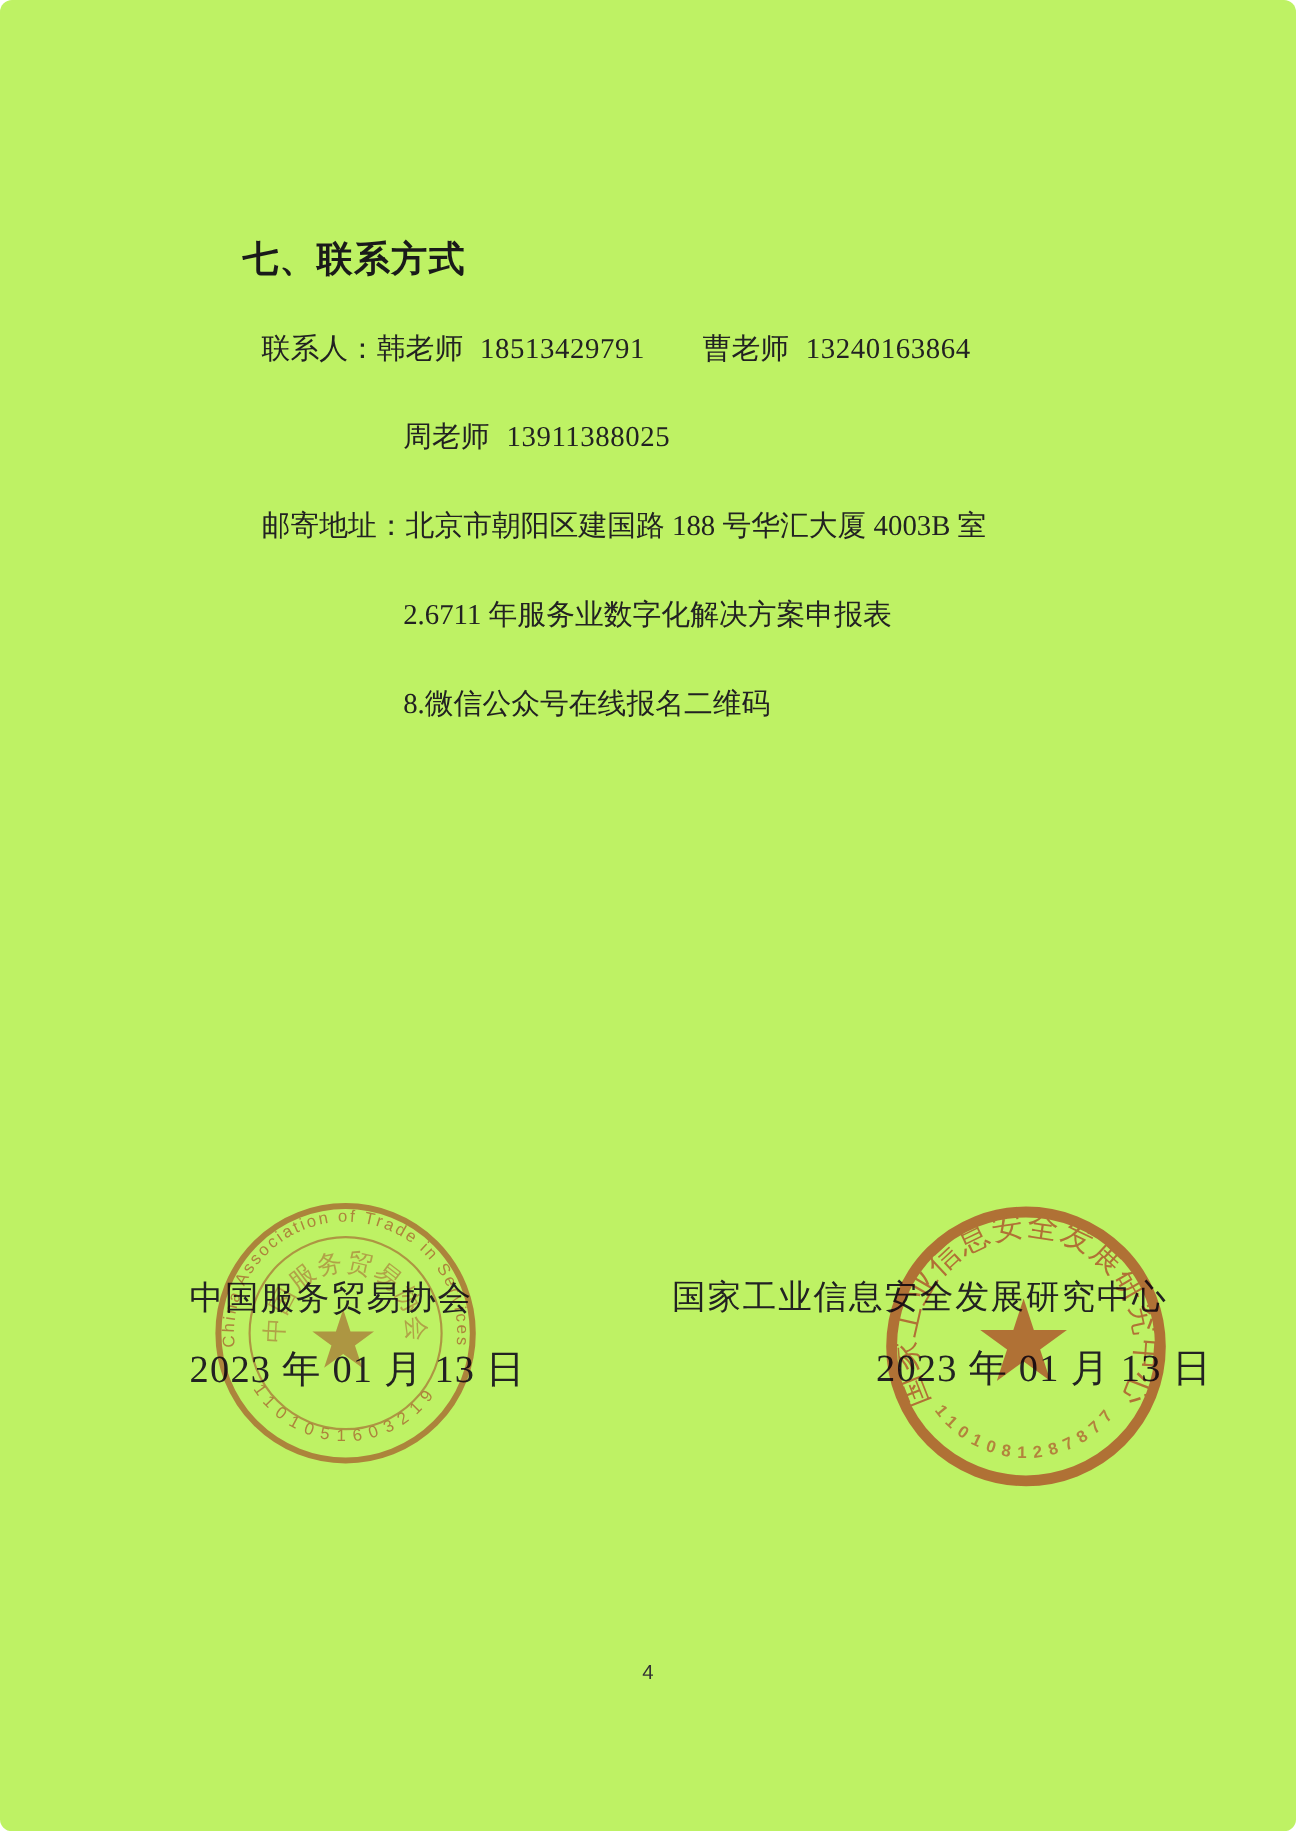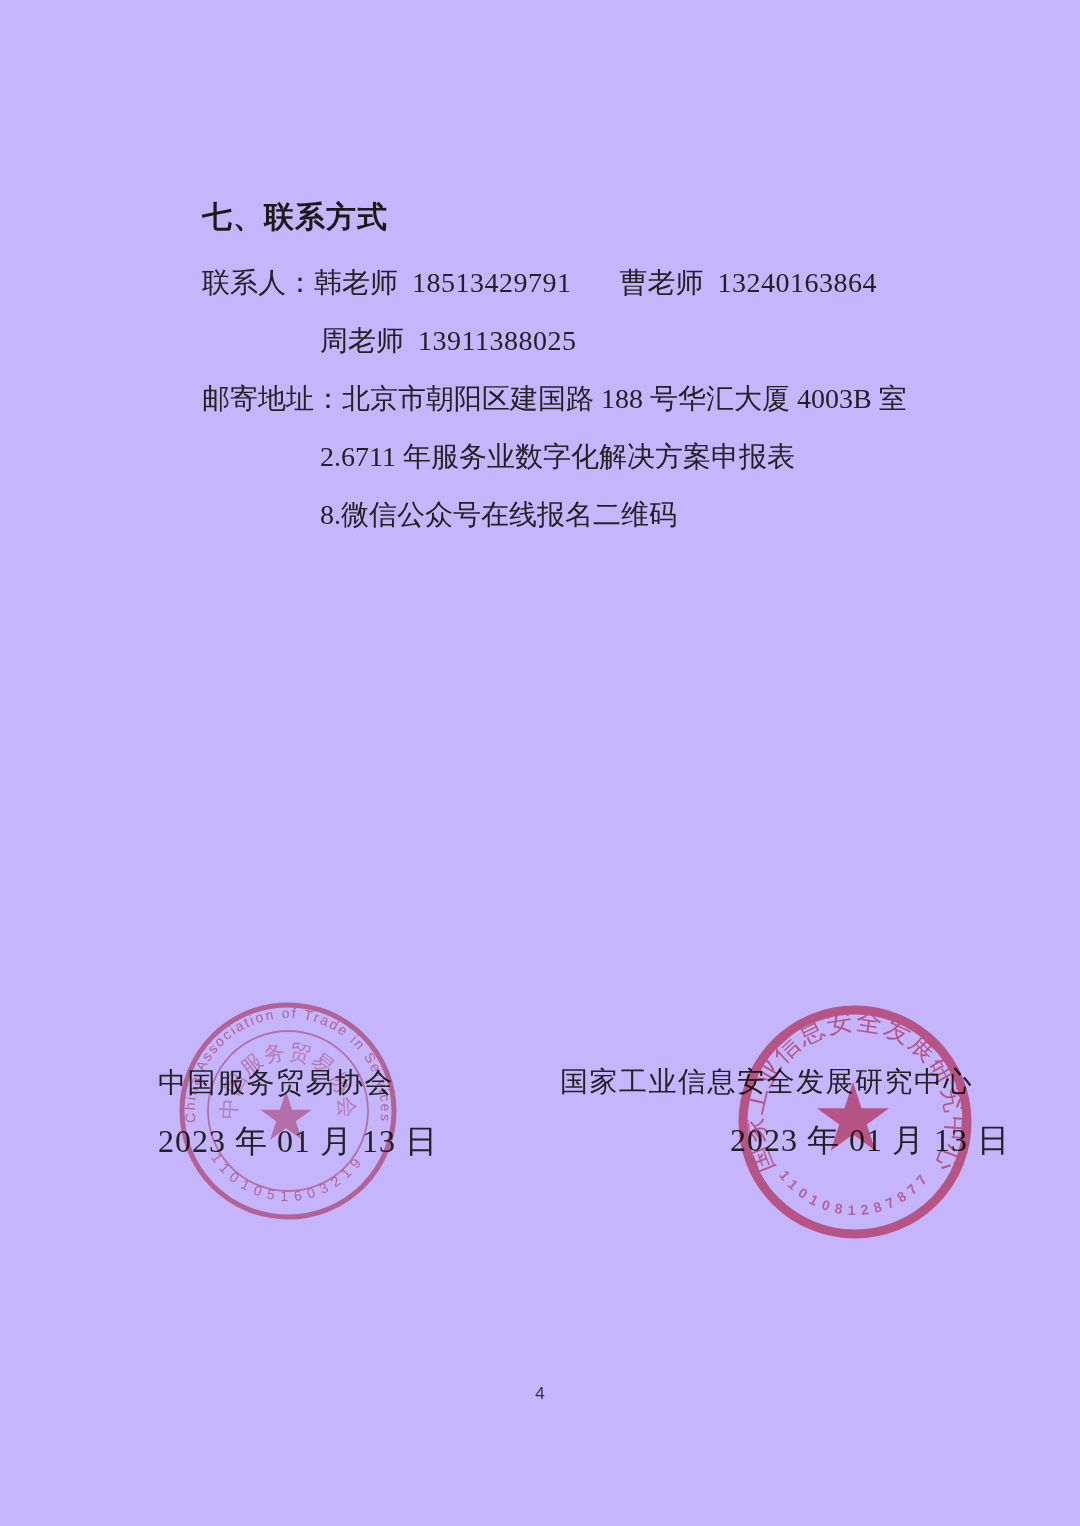--- a/index.html
+++ b/index.html
@@ -1,28 +1,29 @@
 <!DOCTYPE html>
 <html><head>
 <meta charset="utf-8">
 <style>
   html,body { margin:0; padding:0; background:#ffffff; }
   .page {
     position:relative; width:1080px; height:1526px; margin:0 auto;
-    background:#c4b5fd; overflow:hidden;
+    background:#bef264; overflow:hidden;
     font-family:"Liberation Serif","DejaVu Serif",serif;
     color:#222222;
+    border-radius:10px;
   }
   .content { position:absolute; left:202px; top:188px; width:760px; }
   .heading {
     font-family:"Liberation Sans","DejaVu Sans",sans-serif;
     font-weight:700; font-size:30px; line-height:58px;
     margin:0 0 8px 0; letter-spacing:1px; color:#1a1a1a;
   }
-  .line { font-size:28px; line-height:58px; margin:0; white-space:nowrap; }
+  .line { font-size:24px; line-height:58px; margin:16px; white-space:nowrap; }
   .indent { padding-left:118px; }
   .attach-gap { margin-top:48px; }
   .phone { margin-left:14px; letter-spacing:0.5px; }
   .contact-spacer { display:inline-block; width:48px; }
 
   .sig-block { position:absolute; white-space:nowrap; z-index:2; }
   .sig-left  { left:158px; top:1053px; }
   .sig-right { left:560px; top:1052px; }
   .sig-org   { font-size:28px; line-height:59px; letter-spacing:1.5px; }
   .sig-date  { font-size:32px; line-height:59px; letter-spacing:1px; }

